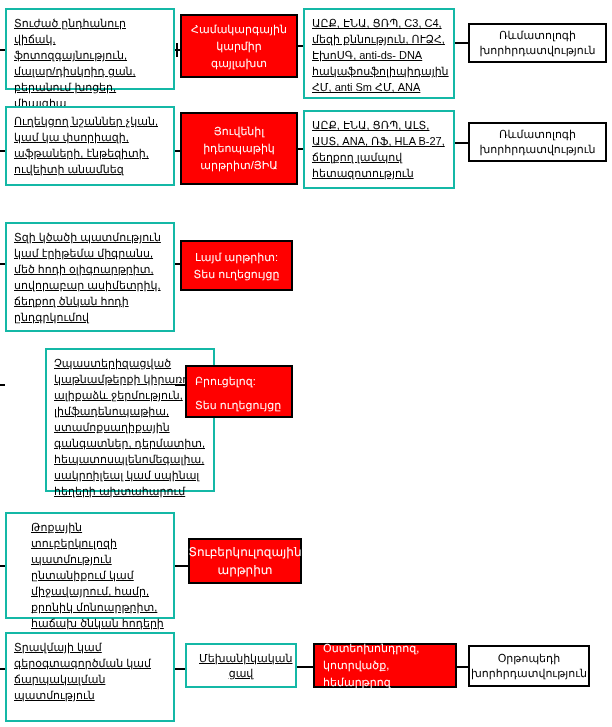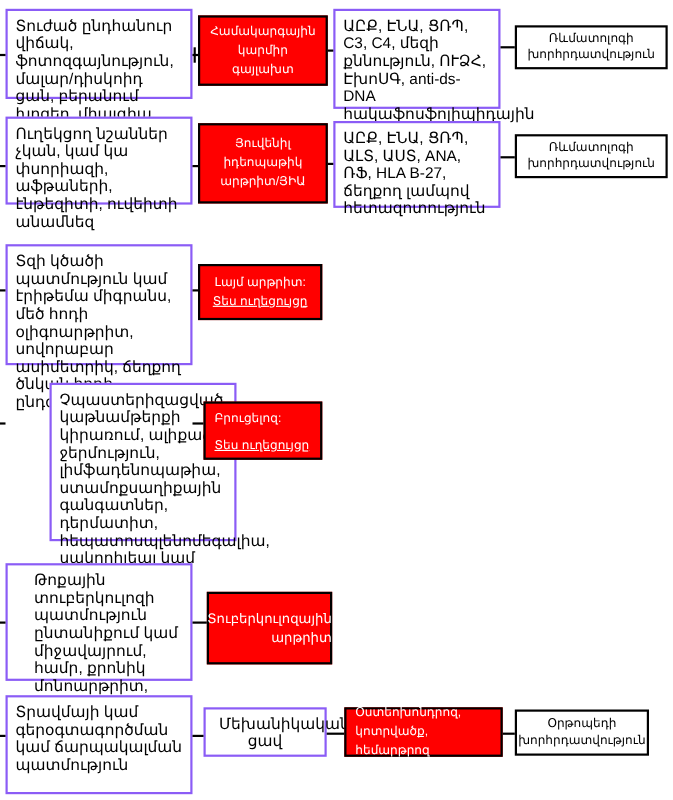--- a/index.html
+++ b/index.html
@@ -9,24 +9,25 @@
     height: 727px;
     background: #ffffff;
     font-family: "Liberation Sans", sans-serif;
     color: #000000;
     overflow: hidden;
   }
   .box {
     position: absolute;
     box-sizing: border-box;
     background: #ffffff;
-    border: 2px solid #8b5cf6;
-    font-size: 14px;
+    border: 2px solid #14b8a6;
+    font-size: 11px;
     line-height: 16px;
     padding: 5px 7px;
+    text-decoration: underline;
   }
   .redbox {
     position: absolute;
     box-sizing: border-box;
     background: #ff0000;
     border: 2px solid #000000;
     color: #ffffff;
     font-size: 11px;
     line-height: 17px;
   }
@@ -52,21 +53,21 @@
     line-height: 15px;
     display: flex;
     align-items: center;
     justify-content: center;
     text-align: center;
     padding: 3px 6px;
   }
   .serif { font-family: "Liberation Serif", serif; font-size: 12px; line-height: 18px; }
   .conn { position: absolute; height: 2px; background: #000000; }
   .vtick { position: absolute; width: 2px; background: #000000; }
-  .glink { text-decoration: underline; color: #ffffff; cursor: pointer; }
+  .glink { color: #ffffff; cursor: pointer; }
   .narrow { display: inline-block; max-width: 84px; }
 </style>
 </head>
 <body>
 
 <div id="canvas">
 
   <div class="box" style="left:5px; top:8px; width:170px; height:82px;">Տուժած ընդհանուր վիճակ, ֆոտոզգայնություն, մալար/դիսկոիդ ցան, բերանում խոցեր, միալգիա</div>
   <div class="redbox center-flex" style="left:180px; top:14px; width:118px; height:64px; padding:4px 5px;">Համակարգային կարմիր գայլախտ</div>
   <div class="box" style="left:303px; top:8px; width:152px; height:91px;">ԱԸՔ, ԷՆԱ, ՑՌՊ, C3, C4, մեզի քննություն, ՈՒՁՀ, ԷխոՍԳ, anti-ds- DNA հակաֆոսֆոլիպիդային ՀՄ, anti Sm ՀՄ, ANA</div>
@@ -98,21 +99,21 @@
   <div class="redbox" style="left:185px; top:365px; width:108px; height:53px; padding:6px 8px;">
     <div>Բրուցելոզ:</div>
     <div style="margin-top:7px;">
       <span class="glink">Տես ուղեցույցը</span>
     </div>
   </div>
   <div class="conn" style="left:0; top:384px; width:5px;"></div>
   <div class="conn" style="left:175px; top:384px; width:10px;"></div>
 
   <div class="box" style="left:5px; top:512px; width:170px; height:107px;padding-left:24px;">Թոքային տուբերկուլոզի պատմություն ընտանիքում կամ միջավայրում, համր, քրոնիկ մոնոարթրիտ, հաճախ ծնկան հոդերի կամ դաստակի</div>
-  <div class="redbox center-flex serif" style="left:188px; top:538px; width:114px; height:66px; padding:8px 6px;text-align:right;">Տուբերկուլոզային արթրիտ</div>
+  <div class="redbox center-flex serif" style="left:188px; top:538px; width:114px; height:46px; padding:8px 6px;">Տուբերկուլոզային արթրիտ</div>
   <div class="conn" style="left:0; top:565px; width:5px;"></div>
   <div class="conn" style="left:175px; top:565px; width:13px;"></div>
 
   <div class="box" style="left:5px; top:632px; width:170px; height:90px;">Տրավմայի կամ գերօգտագործման կամ ճարպակալման պատմություն</div>
   <div class="box center-flex" style="left:185px; top:643px; width:112px; height:45px; padding:3px 6px; line-height:15px;">
     <span class="narrow">Մեխանիկական ցավ</span>
   </div>
   <div class="redbox" style="left:313px; top:643px; width:144px; height:45px; display:flex; flex-direction:column; justify-content:center; padding:3px 8px;">Օստեոխոնդրոզ, կոտրվածք, հեմարթրոզ</div>
   <div class="refbox" style="left:468px; top:645px; width:122px; height:42px;">Օրթոպեդի խորհրդատվություն</div>
   <div class="conn" style="left:0; top:668px; width:5px;"></div>

